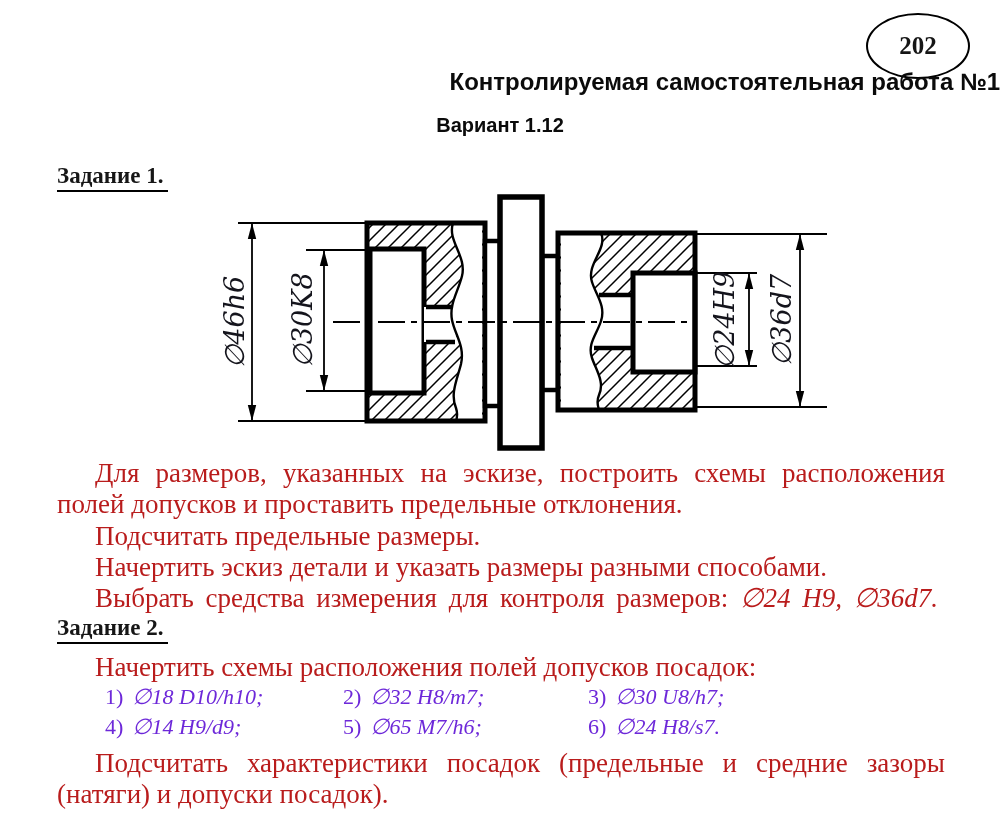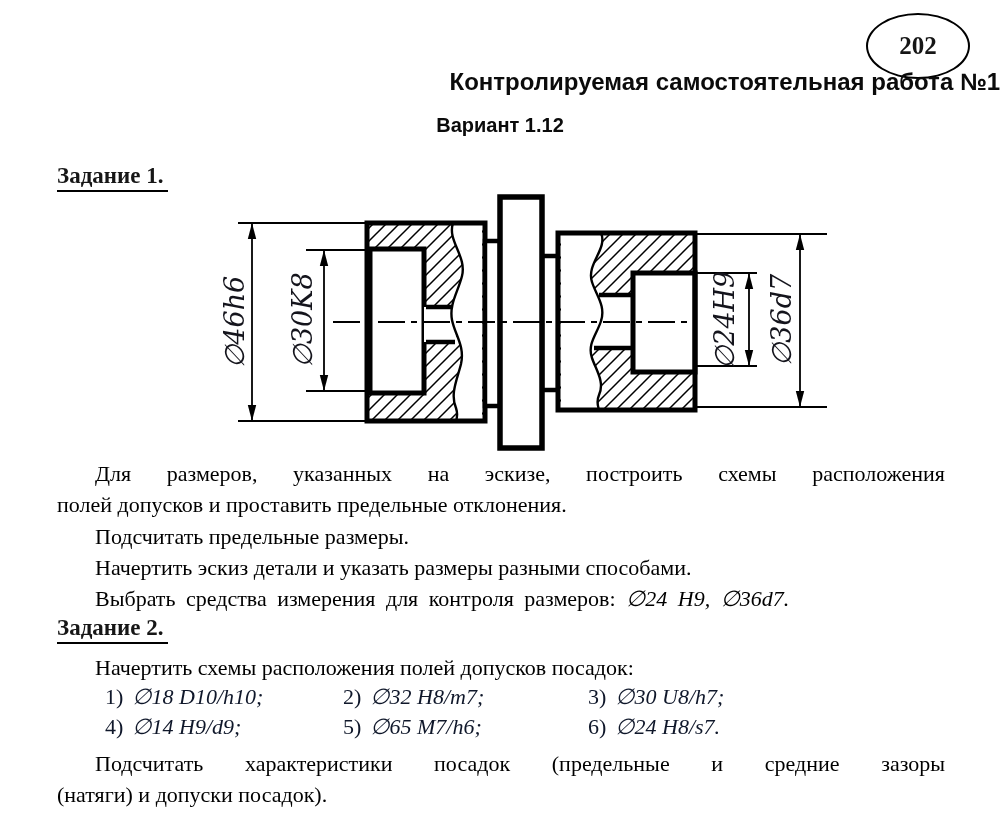--- a/index.html
+++ b/index.html
@@ -26,28 +26,28 @@
   }
   .h-task{position:absolute;left:57px;font-size:23px;font-weight:bold;}
   .h-task .underlined{display:inline-block;border-bottom:2.5px solid #000;padding:0 4px 1px 0;}
   .drawing{position:absolute;left:0;top:194px;width:1000px;height:262px;}
   .dim-label{
     font-family:"DejaVu Serif","Liberation Serif",serif;
     font-style:italic;font-size:27px;fill:#14141c;
   }
   .para{
     position:absolute;left:57px;width:888px;
-    font-size:22px;line-height:31px;color:#000000;
+    font-size:27px;line-height:31px;color:#b91c1c;
   }
   .para .jline{text-align:justify;text-align-last:justify;text-indent:38px;}
   .para .lline{text-align:left;}
   .indent{text-indent:38px;}
   .it{font-style:italic;}
   .wide{word-spacing:5px;}
-  .fit-cell{position:absolute;font-size:22px;color:#0f172a;white-space:nowrap;}
+  .fit-cell{position:absolute;font-size:22px;color:#6d28d9;white-space:nowrap;}
   .fit-num{font-style:normal;margin-right:9px;}
 </style>
 </head>
 <body>
 
 <div class="page">
 
   <div class="badge">
     <span>202</span>
   </div>

